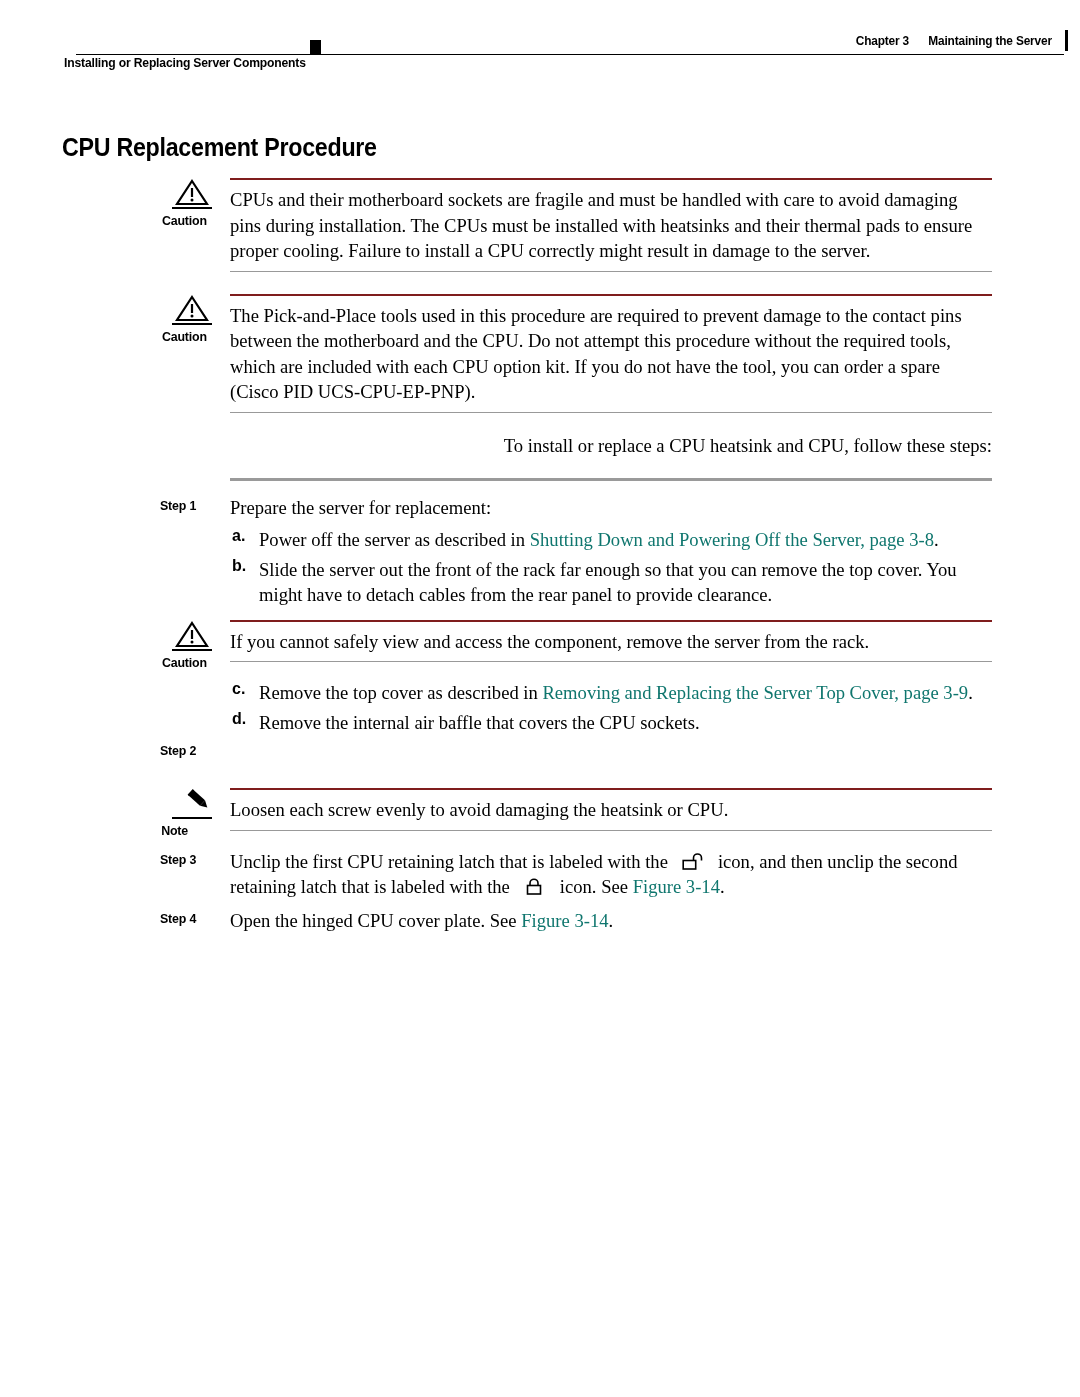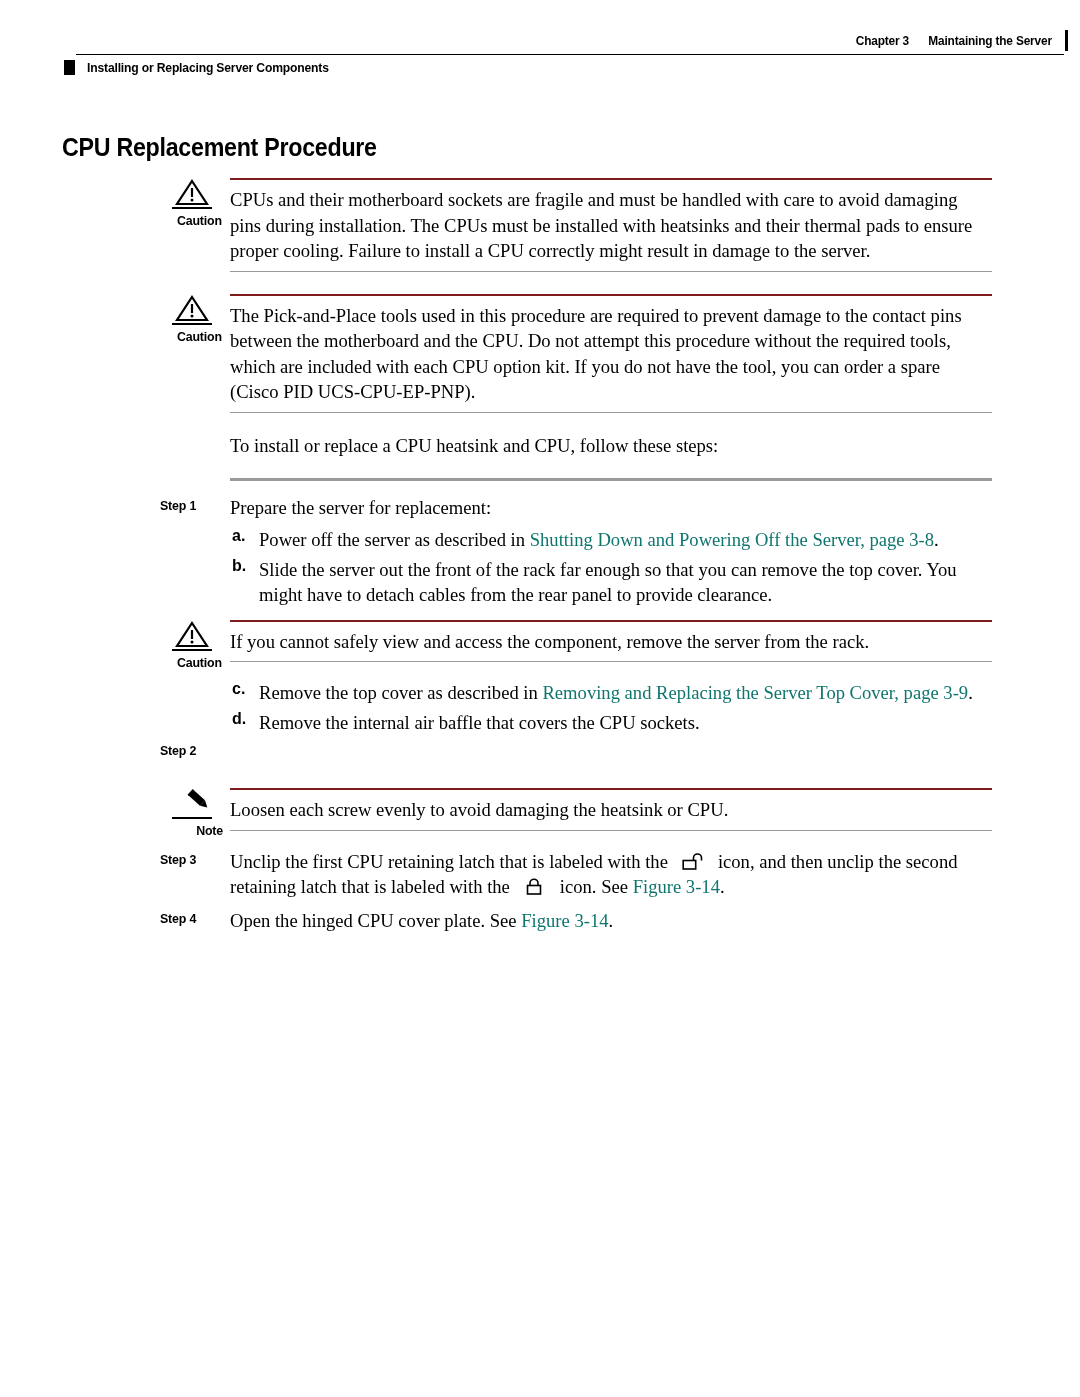--- a/index.html
+++ b/index.html
@@ -49,23 +49,24 @@
     position: absolute;
     left: 76px;
     right: 16px;
     top: 54px;
     height: 1px;
     background: #000;
   }
   .header-left {
     position: absolute;
     left: 64px;
-    top: 60px;
+    top: 40px;
     display: flex;
-    align-items: center;
+    align-items: flex-end;
+    flex-direction: column;
   }
   .header-square {
     width: 11px;
     height: 15px;
     background: #000;
     margin-right: 12px;
   }
   .header-left-label {
     font-family: "Liberation Sans", sans-serif;
     font-weight: bold;
@@ -102,21 +103,21 @@
   .admon {
     position: relative;
     margin: 0;
     padding: 0;
   }
   .admon-icon-wrap {
     position: absolute;
     left: 160px;
     top: 0;
     width: 64px;
-    text-align: right;
+    text-align: left;
   }
   .admon-icon {
     display: block;
     margin: 0 auto;
     width: 34px;
     height: 28px;
   }
   .admon-icon-rule {
     width: 40px;
     height: 2px;
@@ -142,20 +143,21 @@
     text-align: left;
   }
   .admon-body p { margin: 0; }
 
   
   .body-para {
     margin-left: 230px;
     margin-right: 88px;
     font-size: 18.6px;
     line-height: 25.5px;
+    text-align: right;
   }
 
   
   .steps-rule {
     margin-left: 230px;
     margin-right: 88px;
     height: 3px;
     background: #9a9a9a;
   }
 

